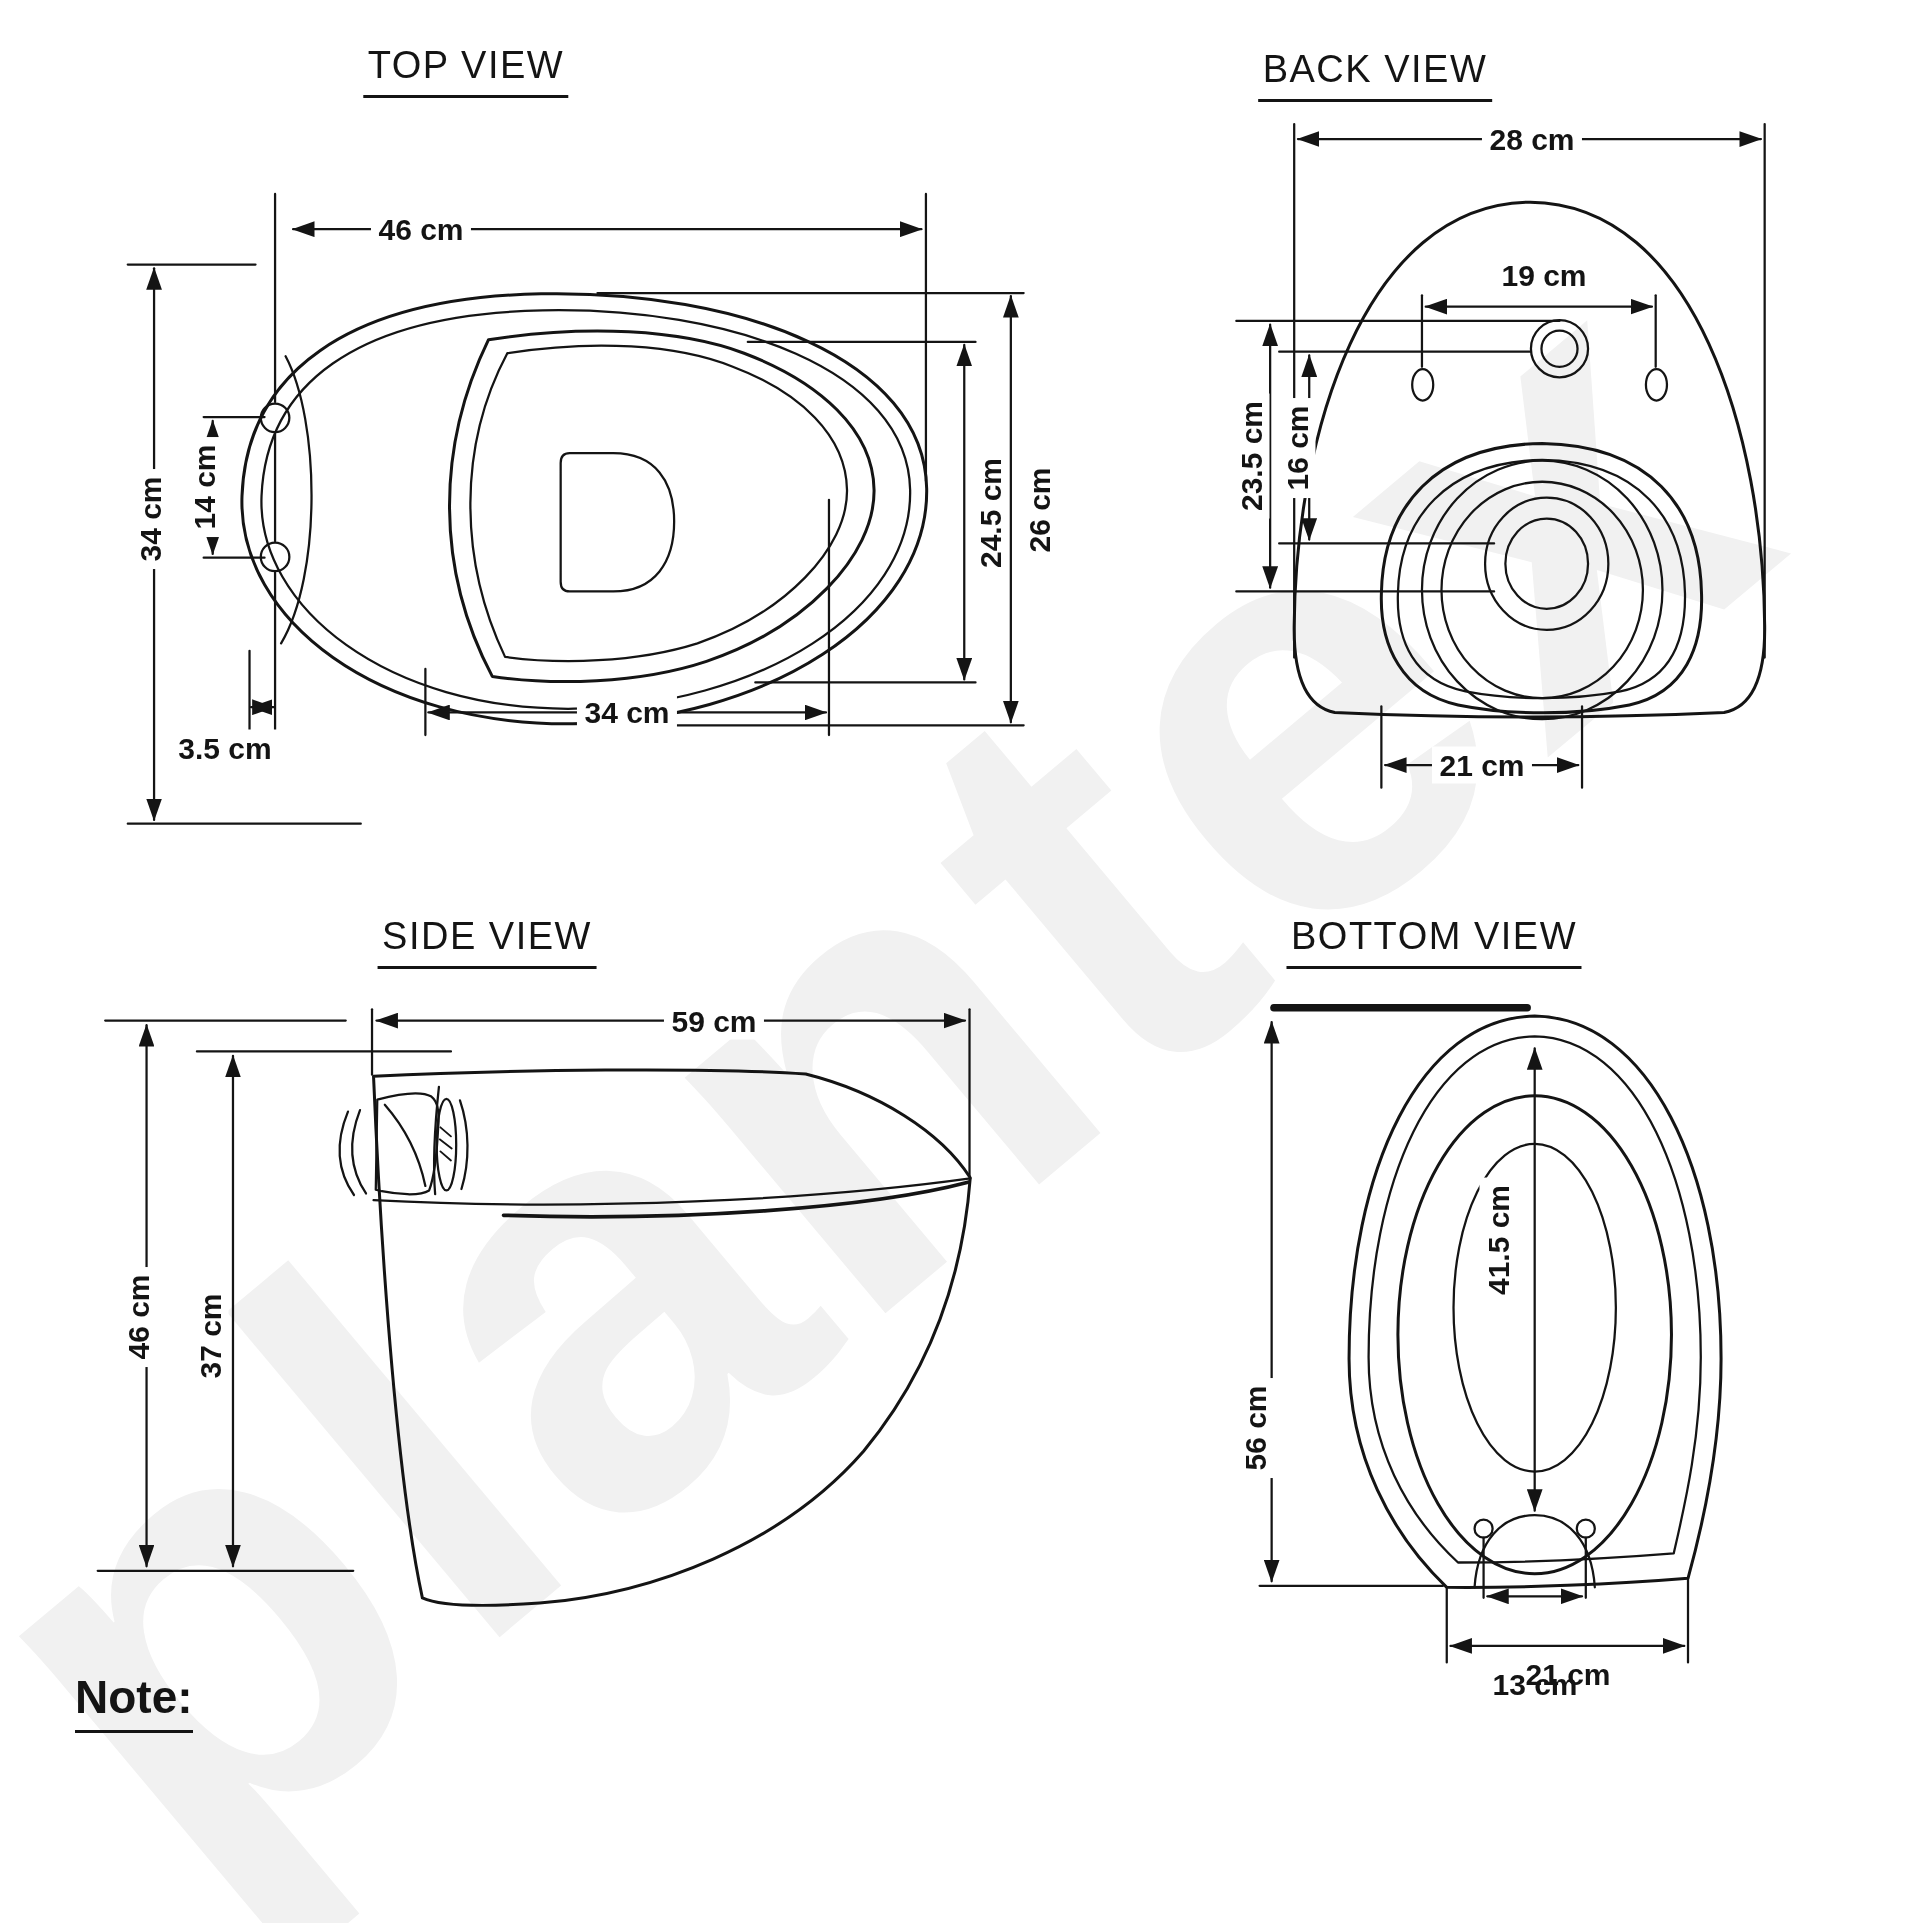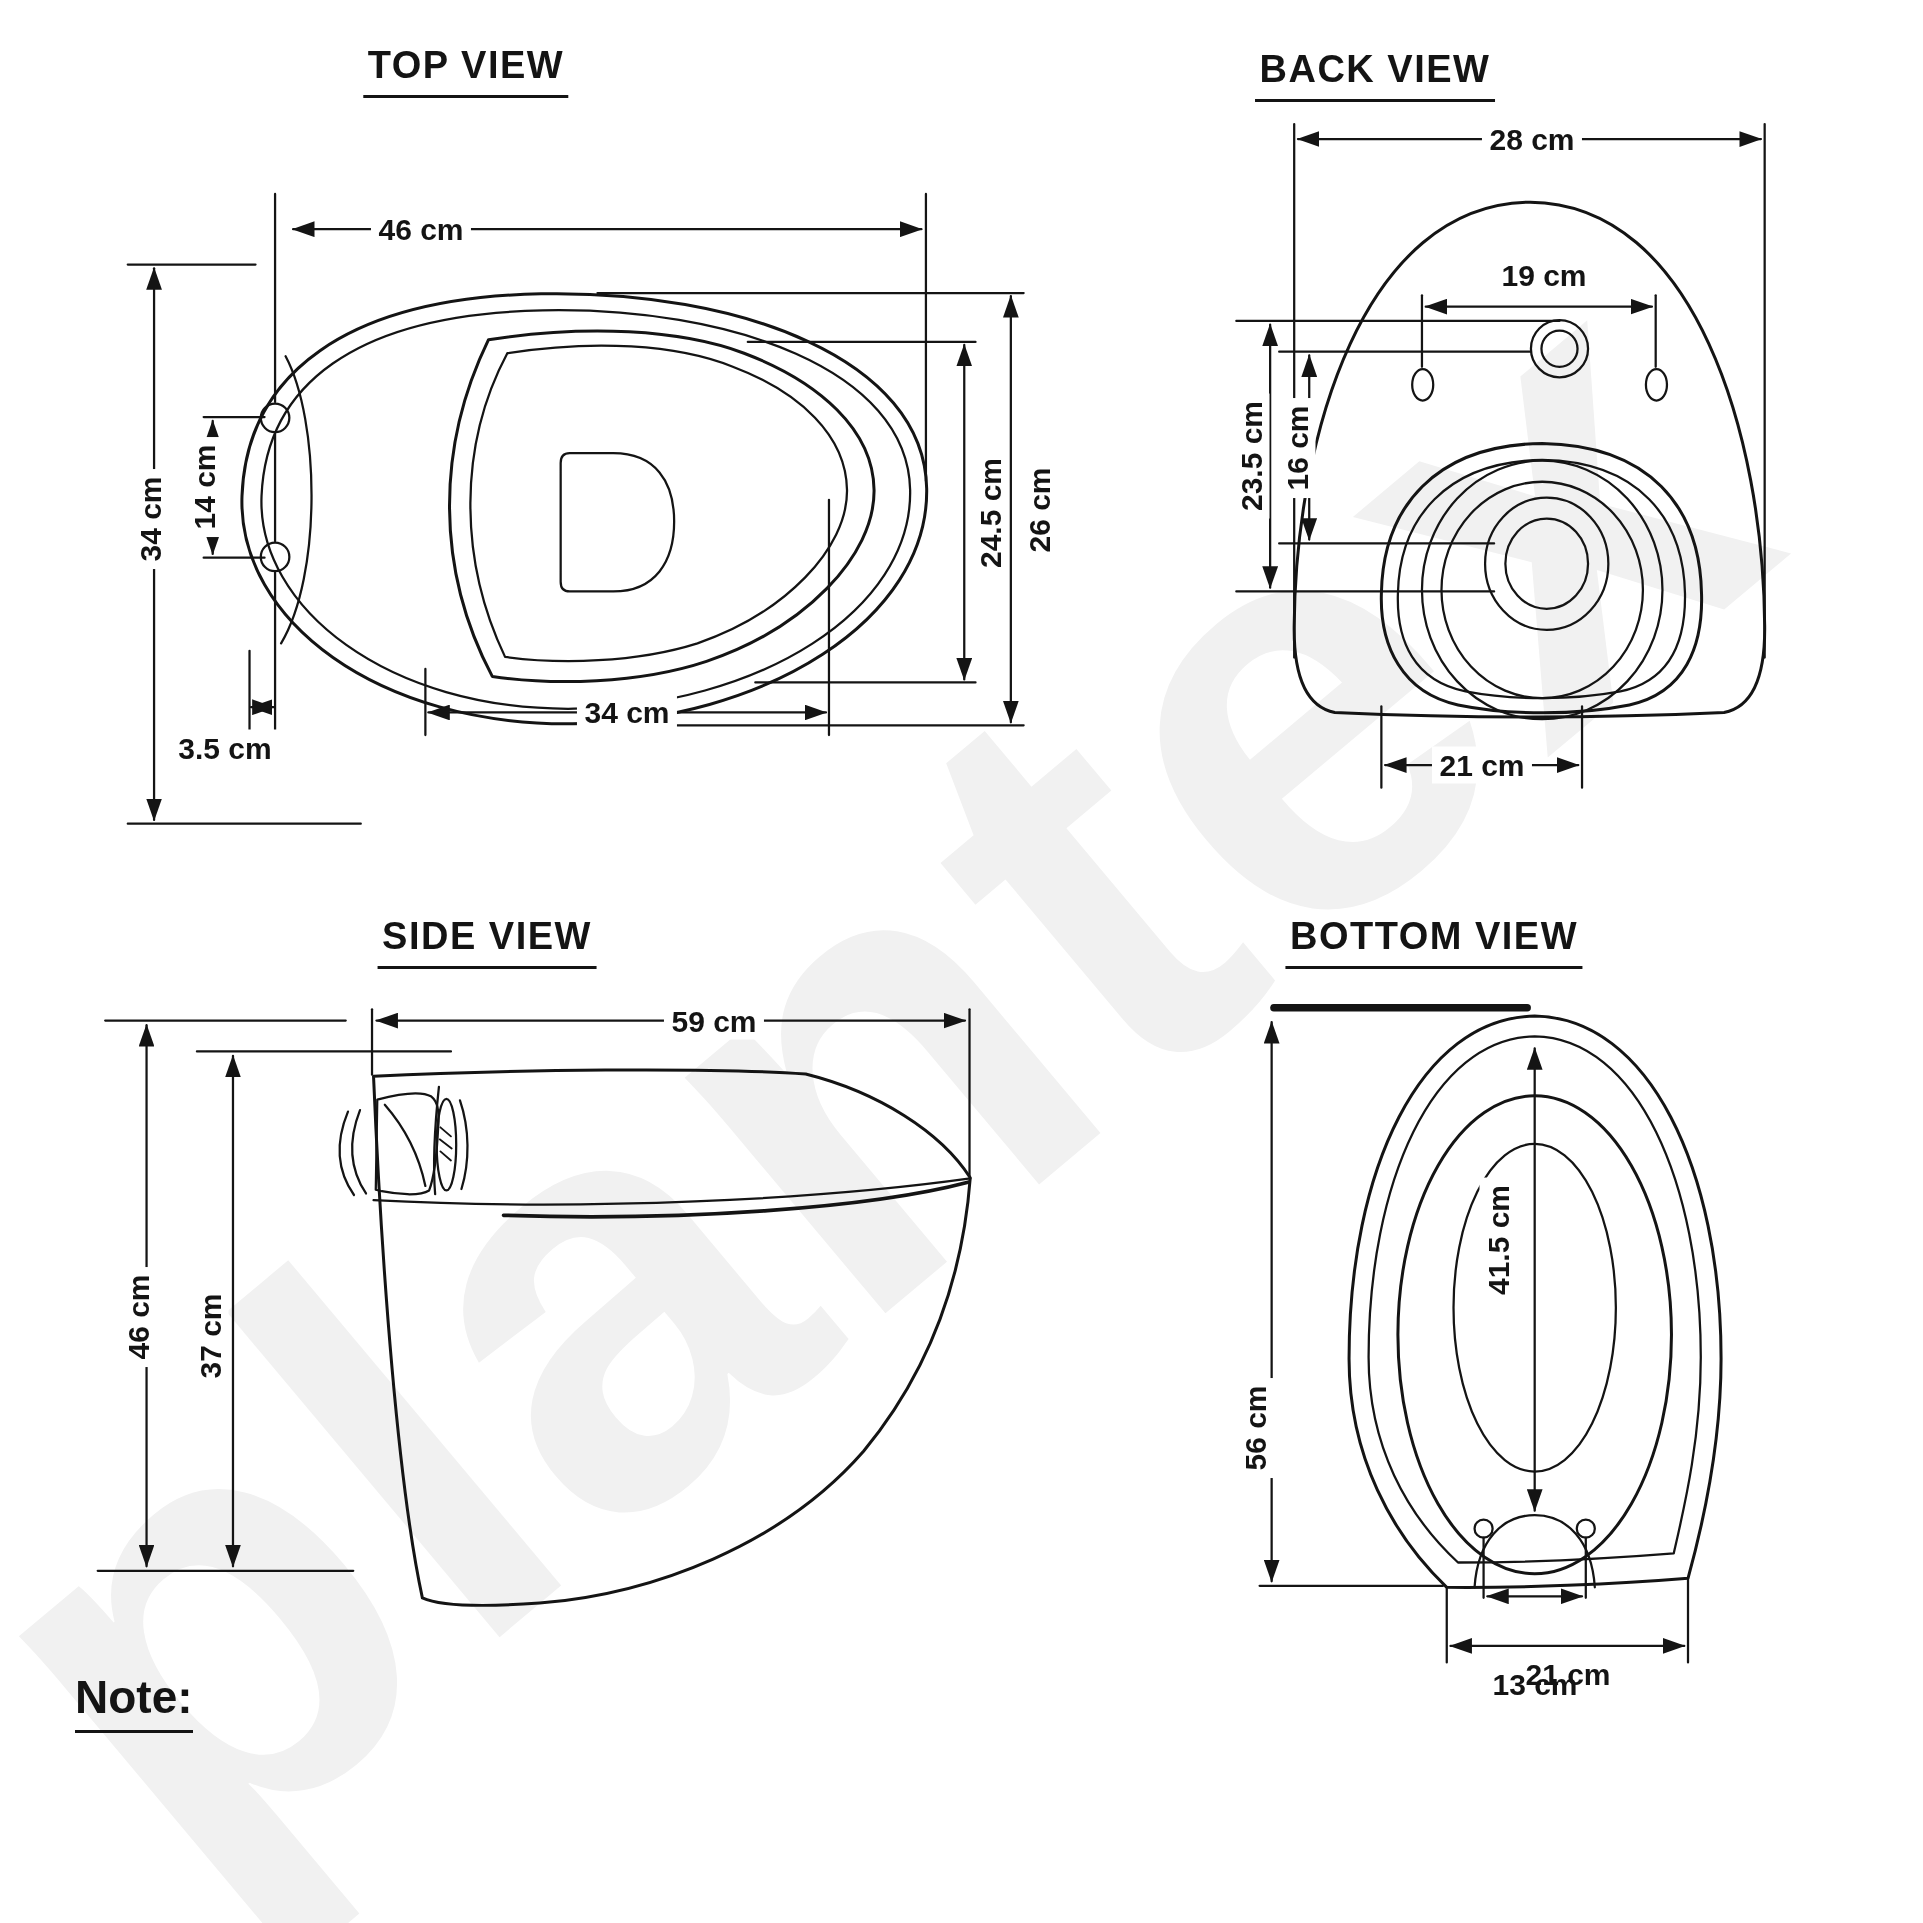--- a/index.html
+++ b/index.html
@@ -5,21 +5,21 @@
   html,body{margin:0;padding:0;background:#ffffff;}
   body{width:1924px;height:1924px;position:relative;overflow:hidden;
        font-family:"Liberation Sans", sans-serif;color:#141414;}
   #stage{position:absolute;inset:0;}
   .watermark{position:absolute;left:864px;top:1067px;
     transform:translate(-50%,-50%) rotate(-40deg);
     font-size:586px;font-weight:700;color:#f1f1f1;letter-spacing:7.5px;
     white-space:nowrap;z-index:0;user-select:none;}
   svg.draw{position:absolute;left:0;top:0;z-index:1;}
   .view-title{position:absolute;z-index:2;transform:translateX(-50%);
-    font-size:38px;font-weight:700;letter-spacing:1.5px;
+    font-size:38px;font-weight:400;letter-spacing:1.5px;
     border-bottom:3px solid #141414;padding:0 4.5px 7.5px 4.5px;white-space:nowrap;}
   .dim{position:absolute;z-index:2;font-size:30px;font-weight:600;
     background:#ffffff;padding:1.5px 7.5px;white-space:nowrap;
     transform:translate(-50%,-50%);}
   .dim.rot{transform:translate(-50%,-50%) rotate(-90deg);}
   .dim.nobg{background:transparent;}
   .note{position:absolute;left:75px;top:1670px;z-index:2;width:1789px;}
   .note .h{display:inline-block;font-size:46px;font-weight:600;
     border-bottom:3px solid #141414;padding-bottom:6px;}
   .note .p{font-size:32px;line-height:47px;margin-top:12px;font-weight:500;}

